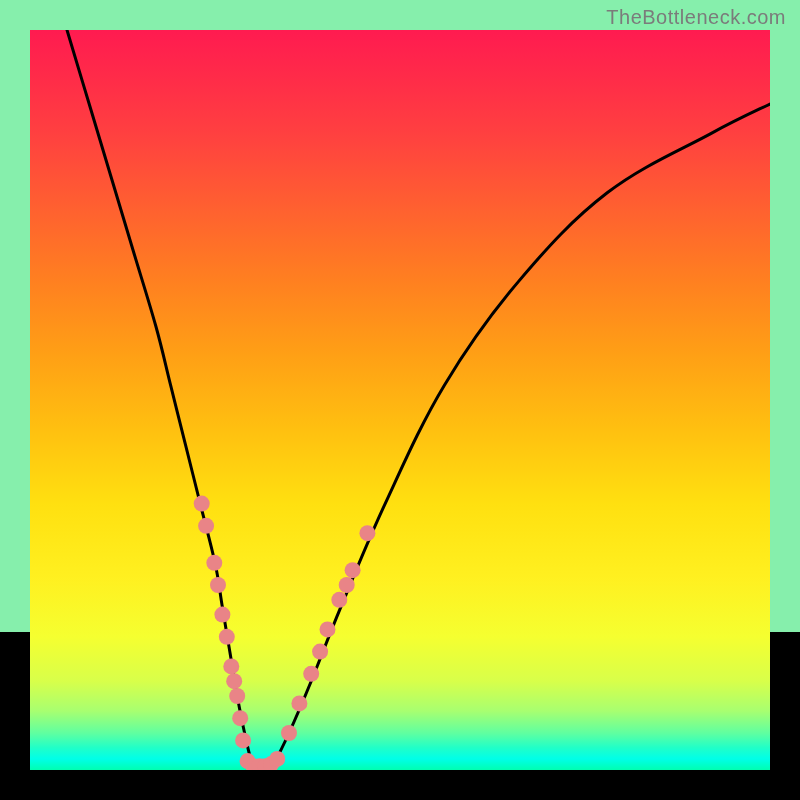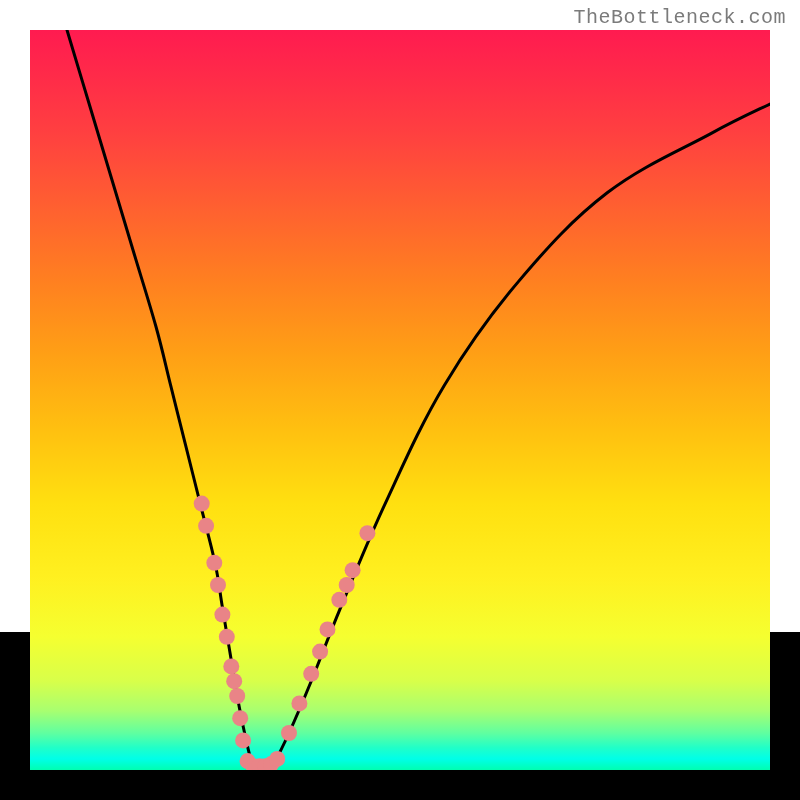--- a/index.html
+++ b/index.html
@@ -10,22 +10,21 @@
     overflow: hidden;
     background: #000;
     font-family: Arial, Helvetica, sans-serif;
   }
   .frame {
     position: absolute;
     left: 0;
     top: 0;
     width: 800px;
     height: 632px;
-    background: #ffffff;
-    font-family: Liberation Mono, monospace;
+    background: #86efac;
   }
   .plot {
     position: absolute;
     left: 30px;
     top: 30px;
     width: 740px;
     height: 740px;
     
     background: linear-gradient(to bottom,
       #ff1b50 0%,

